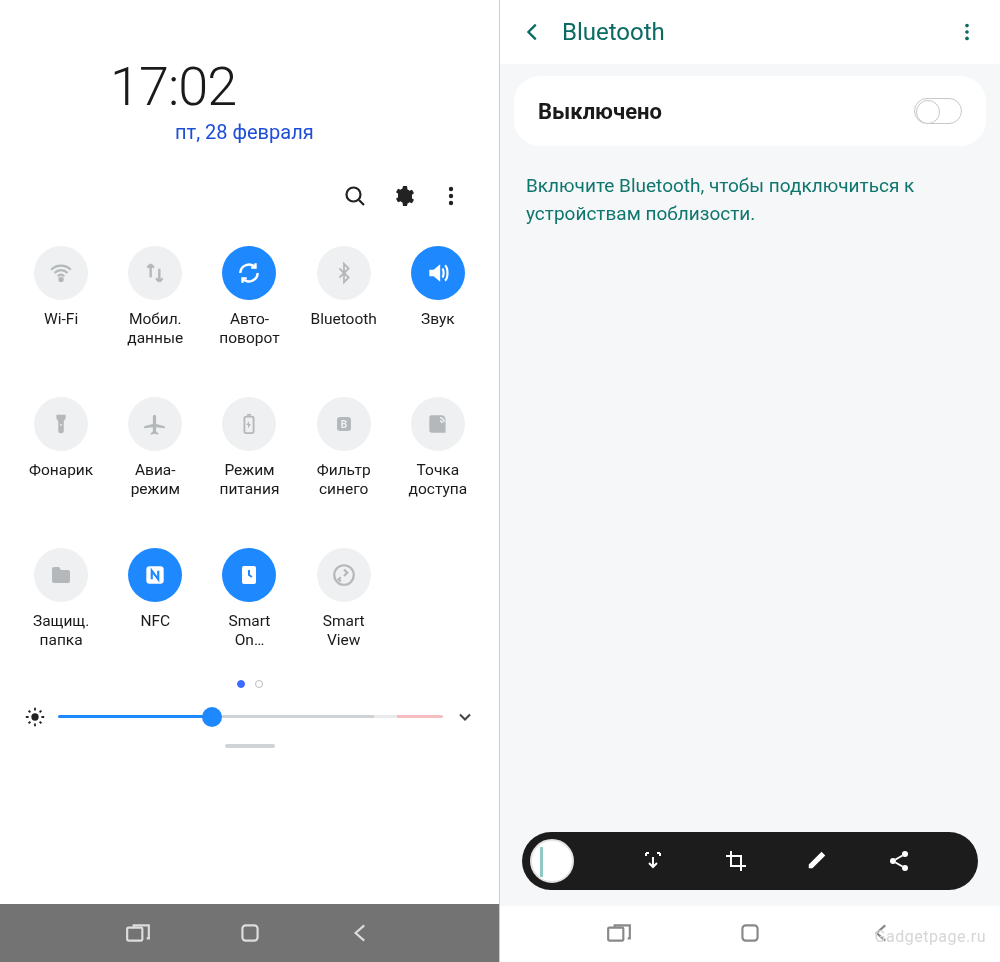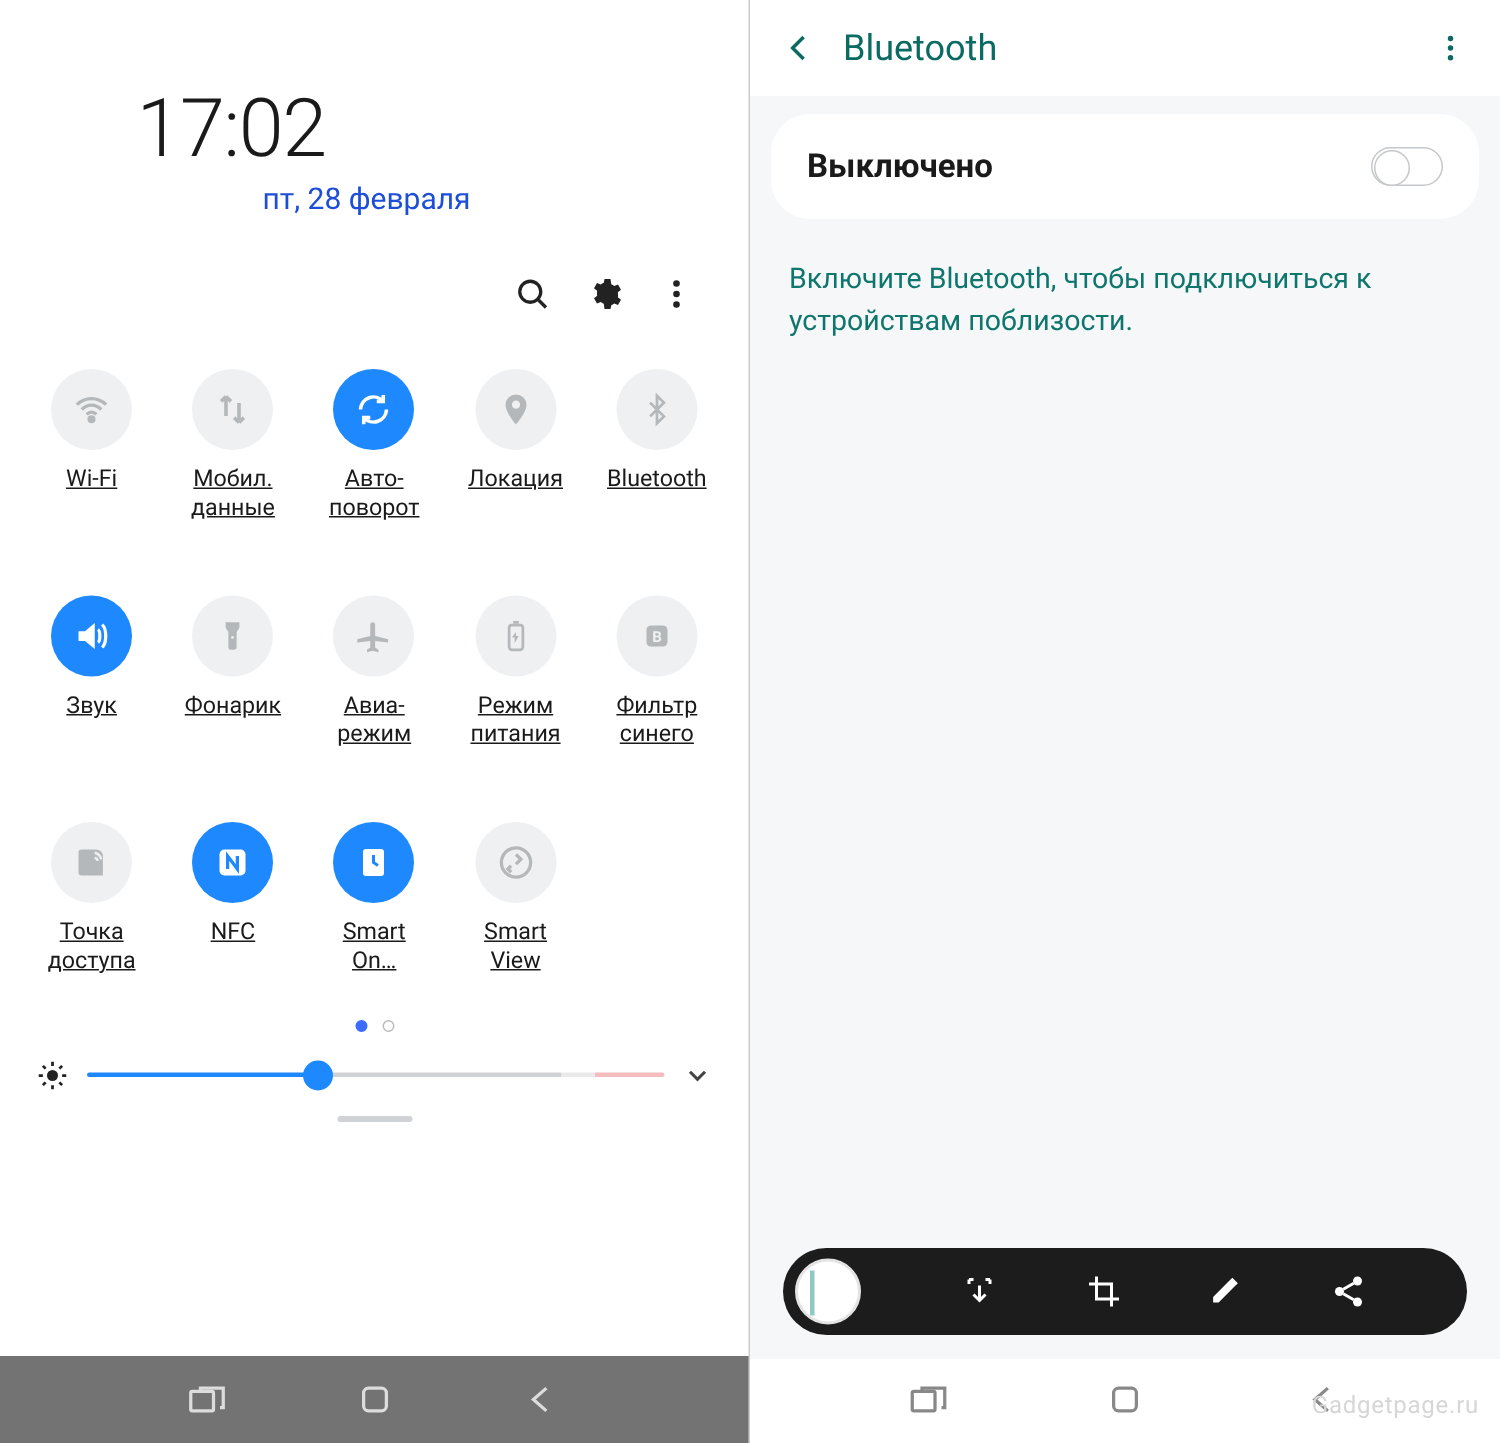--- a/index.html
+++ b/index.html
@@ -19,21 +19,21 @@
   }
   .phone-left { border-right: 1px solid #ccc; }
 
   
   .qs-header {
     padding: 55px 30px 0 30px;
   }
   .clock-time {
     font-size: 54px;
     font-weight: 300;
-    margin-left: 61px;
+    margin-left: 80px;
     letter-spacing: -1px;
   }
   .clock-date {
     font-size: 20px;
     color: #1d4ed8;
     margin-left: 145px;
     margin-top: 2px;
   }
   .qs-actions {
     display: flex;
@@ -46,21 +46,20 @@
     grid-template-columns: repeat(5, 1fr);
     padding: 38px 16px 0 16px;
     row-gap: 50px;
     column-gap: 4px;
   }
   .qs-tile {
     display: flex;
     flex-direction: column;
     align-items: center;
     gap: 10px;
-    text-decoration: underline;
   }
   .qs-circle {
     width: 54px;
     height: 54px;
     border-radius: 50%;
     background: #eef0f1;
     display: flex;
     align-items: center;
     justify-content: center;
     color: #b4b8bb;
@@ -271,28 +270,20 @@
           <svg width="26" height="26" viewBox="0 0 24 24" fill="none" stroke="currentColor" stroke-width="2.2">
             <path d="M4 12a8 8 0 0114-5M20 12a8 8 0 01-14 5"></path>
             <path d="M18 3v4h-4M6 21v-4h4"></path>
           </svg>
         </div>
         <div class="qs-label">Авто-
 поворот</div>
       </div>
       <div class="qs-tile">
         <div class="qs-circle">
-          <svg width="24" height="24" viewBox="0 0 24 24" fill="currentColor">
-            <path d="M12 2a7 7 0 00-7 7c0 5 7 13 7 13s7-8 7-13a7 7 0 00-7-7zm0 9.5A2.5 2.5 0 1112 6a2.5 2.5 0 010 5.5z"></path>
-          </svg>
-        </div>
-        <div class="qs-label">Локация</div>
-      </div>
-      <div class="qs-tile">
-        <div class="qs-circle">
           <svg width="22" height="26" viewBox="0 0 24 24" fill="none" stroke="currentColor" stroke-width="2">
             <path d="M7 7l10 10-5 5V2l5 5L7 17"></path>
           </svg>
         </div>
         <div class="qs-label">Bluetooth</div>
       </div>
       <div class="qs-tile">
         <div class="qs-circle on">
           <svg width="26" height="26" viewBox="0 0 24 24" fill="currentColor">
             <path d="M4 9v6h4l6 5V4L8 9H4z"></path>
@@ -341,20 +332,29 @@
       </div>
       <div class="qs-tile">
         <div class="qs-circle">
           <svg width="26" height="26" viewBox="0 0 24 24" fill="currentColor">
             <path d="M6 4h9a4 4 0 014 4v12H6a2 2 0 01-2-2V6a2 2 0 012-2z"></path>
             <path d="M14 6c2 .5 3.5 2 4 4M14 9c1 .3 1.7 1 2 2" fill="none" stroke="#eef0f1" stroke-width="1.5"></path>
           </svg>
         </div>
         <div class="qs-label">Точка
 доступа</div>
+      </div>
+      <div class="qs-tile">
+        <div class="qs-circle">
+          <svg width="26" height="24" viewBox="0 0 24 24" fill="currentColor">
+            <path d="M3 6a2 2 0 012-2h5l2 3h7a2 2 0 012 2v9a2 2 0 01-2 2H5a2 2 0 01-2-2V6z"></path>
+          </svg>
+        </div>
+        <div class="qs-label">Защищ.
+папка</div>
       </div>
       <div class="qs-tile">
         <div class="qs-circle on">
           <svg width="26" height="26" viewBox="0 0 24 24" fill="currentColor">
             <rect x="4" y="4" width="16" height="16" rx="3"></rect>
             <path d="M9 16V8l6 8V8" fill="none" stroke="#1e88ff" stroke-width="2"></path>
           </svg>
         </div>
         <div class="qs-label">NFC</div>
       </div>

